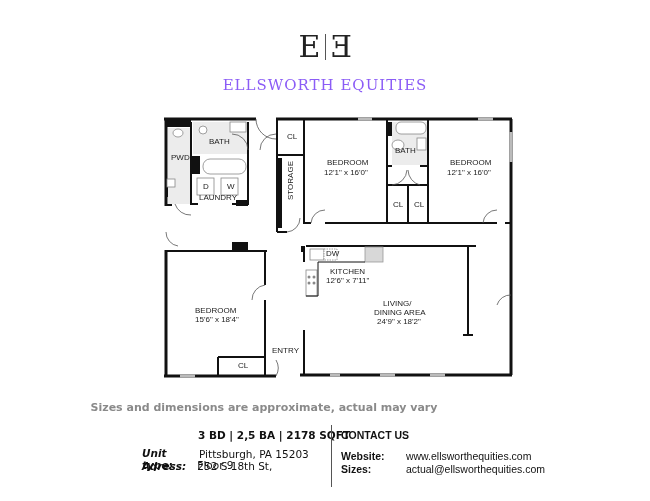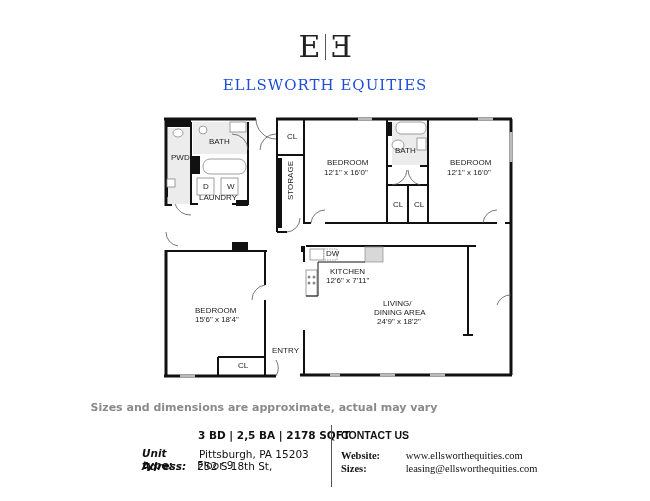--- a/index.html
+++ b/index.html
@@ -1,29 +1,29 @@
 <!DOCTYPE html>
 <html><head>
 <meta charset="utf-8">
 <style>
   html, body { margin:0; padding:0; background:#ffffff; }
   body { width:650px; height:501px; position:relative; overflow:hidden; font-family:"Liberation Sans", sans-serif; }
   .logo-mark { position:absolute; left:0; width:650px; top:30px; text-align:center; font-family:"DejaVu Serif", serif; font-size:30px; color:#222; letter-spacing:1px; line-height:34px; }
   .logo-mark .mirror { display:inline-block; transform:scaleX(-1); }
   .logo-mark .sep { display:inline-block; width:1px; height:26px; background:#555; vertical-align:-3px; margin:0 3px; }
-  .brand { position:absolute; left:0; width:650px; top:76px; text-align:center; font-family:"DejaVu Serif", serif; font-size:15px; letter-spacing:1px; color:#1d4ed8; }
+  .brand { position:absolute; left:0; width:650px; top:76px; text-align:center; font-family:"DejaVu Serif", serif; font-size:15px; letter-spacing:1px; color:#8b5cf6; }
   svg.plan { position:absolute; left:0; top:0; }
   .room-label { font-family:"Liberation Sans", sans-serif; font-size:8px; fill:#222; }
   .disclaimer { position:absolute; left:0; width:528px; top:401px; text-align:center; font-size:11px; font-weight:bold; color:#8a8a8a; font-family:"DejaVu Sans", sans-serif; }
   .summary { position:absolute; left:198px; top:429px; font-size:10.5px; font-weight:bold; color:#111; font-family:"DejaVu Sans", sans-serif; }
   .info-row { position:absolute; font-size:10.5px; color:#111; font-family:"DejaVu Sans", sans-serif; }
   .info-row .k { font-weight:bold; display:inline-block; text-align:left;font-style:italic; }
   .divider { position:absolute; left:331px; top:425px; width:1px; height:62px; background:#555; }
   .contact-title { position:absolute; left:341px; top:429px; font-size:10.5px; font-weight:bold; color:#111; font-family:Liberation Sans, sans-serif; }
-  .c-row { position:absolute; left:341px; font-size:10.5px; color:#111; font-family:Liberation Serif, serif; }
+  .c-row { position:absolute; left:341px; font-size:10.5px; color:#111; font-family:Liberation Sans, sans-serif; }
   .c-row .k { font-weight:bold; display:inline-block; width:62px; }
 </style>
 </head>
 <body>
 
 <div class="logo-mark">
   <span>E</span><span class="sep"></span><span class="mirror">E</span>
 </div>
 <div class="brand">ELLSWORTH EQUITIES</div>
 
@@ -196,14 +196,14 @@
 
 <div class="divider"></div>
 
 <div class="contact-title">CONTACT US</div>
 <div class="c-row" style="top:450px;">
   <span class="k">Website:</span>
   <span>www.ellsworthequities.com</span>
 </div>
 <div class="c-row" style="top:463px;">
   <span class="k">Sizes:</span>
-  <span>leasing@ellsworthequities.com</span>
+  <span>actual@ellsworthequities.com</span>
 </div>
 
 </body></html>

